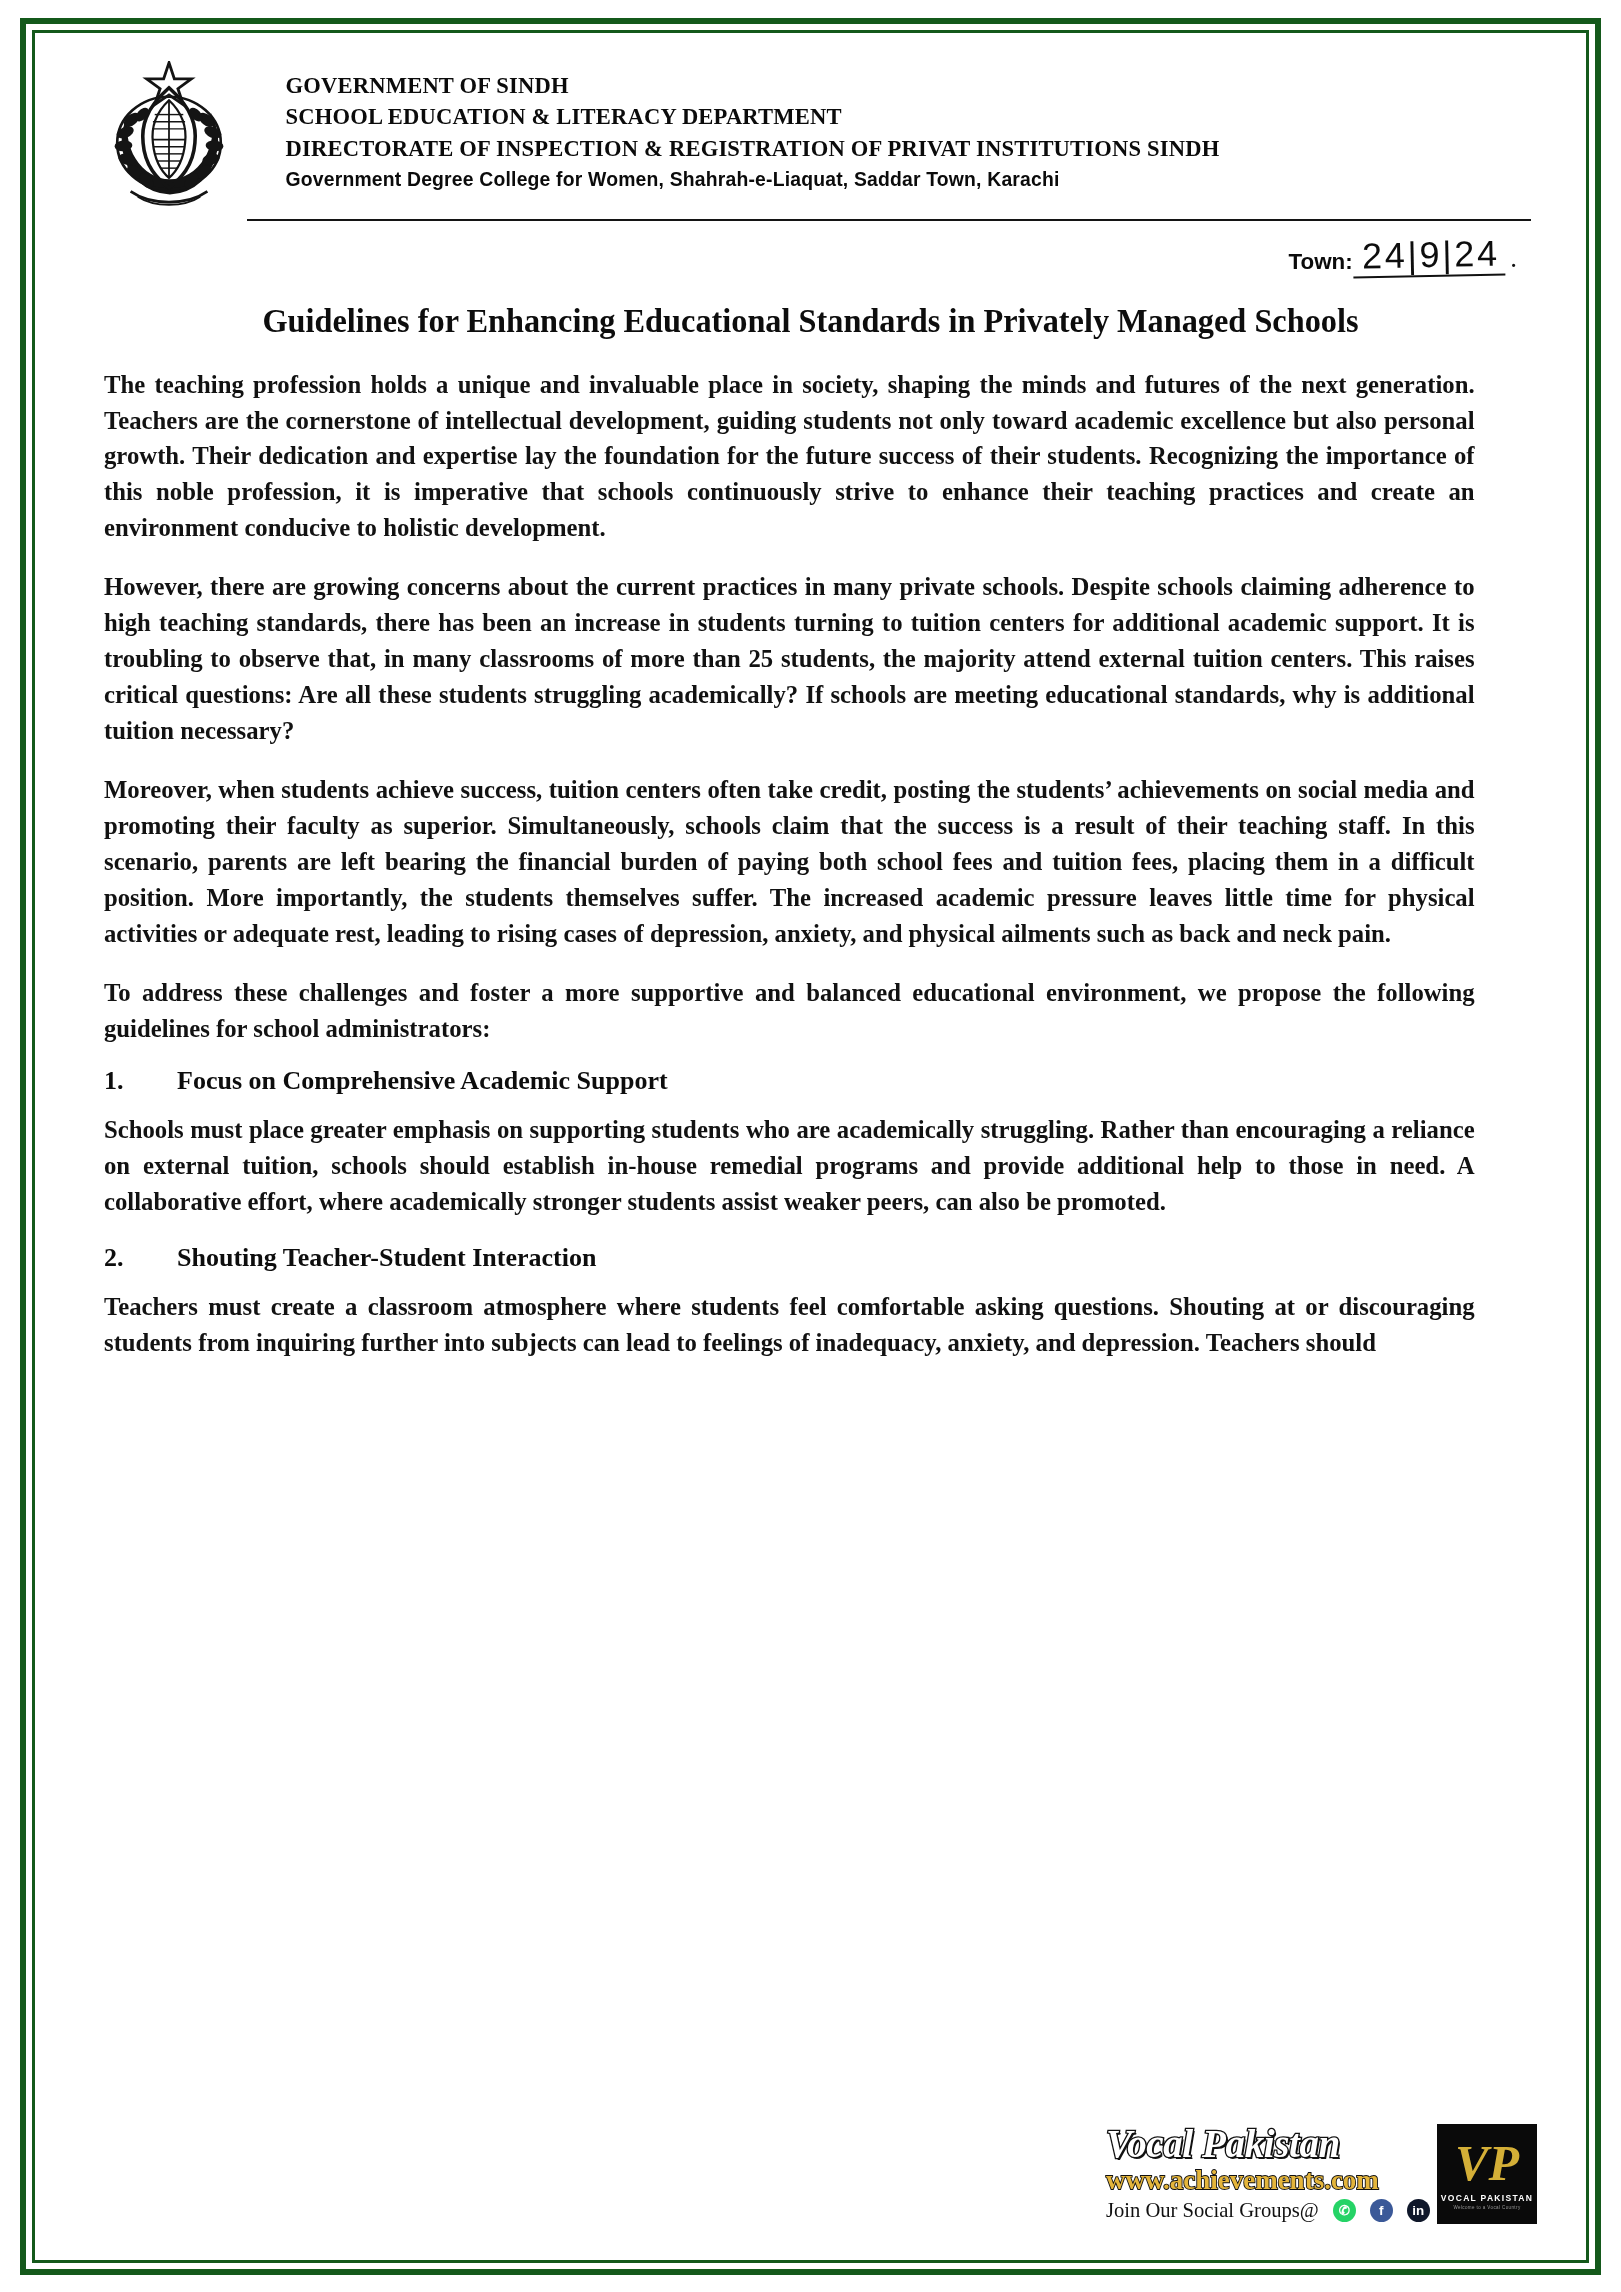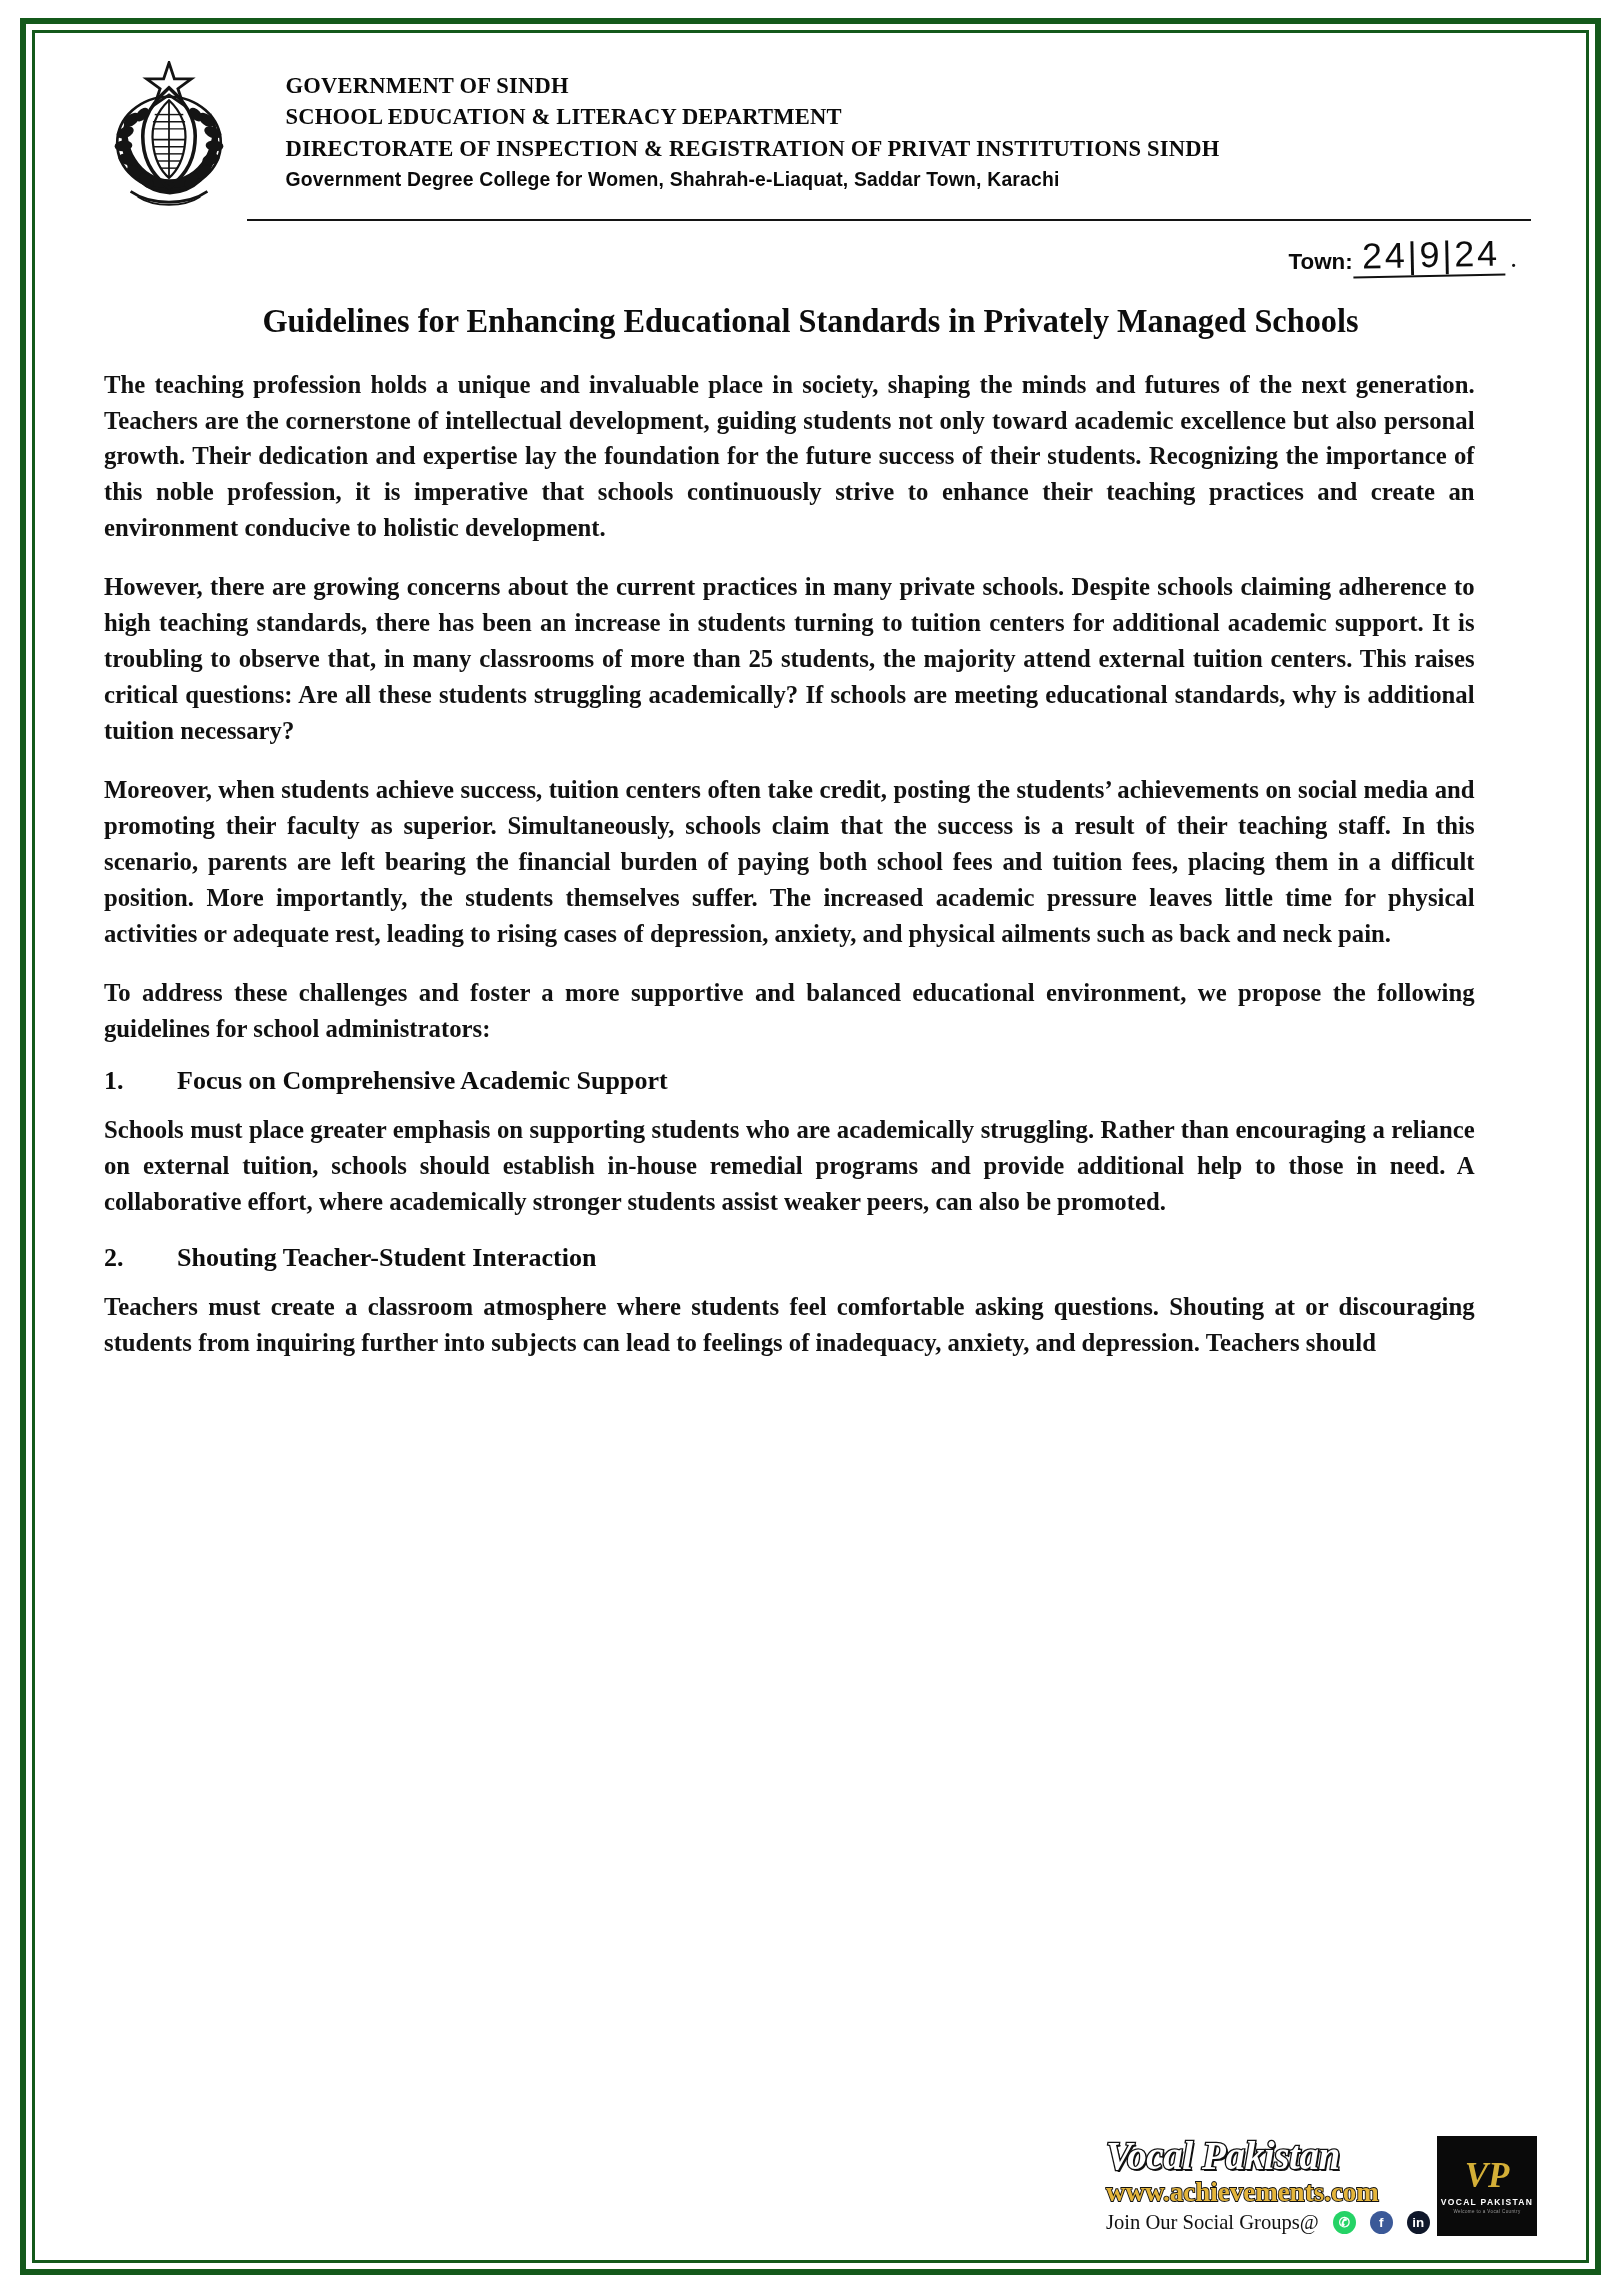--- a/index.html
+++ b/index.html
@@ -172,21 +172,21 @@
   .num-head .num {
     width: 73px;
     flex: 0 0 73px;
   }
   .num-head .htxt { flex: 1 1 auto; }
 
   
   .watermark {
     position: absolute;
     right: 30px;
-    bottom: 10px;
+    bottom: 22px;
     display: flex;
     align-items: flex-end;
     gap: 7.2px;
     margin-top: 29px;
   }
   .wm-left {
     text-align: left;
     padding-bottom: 1.8px;
   }
   .wm-brand {
@@ -245,21 +245,21 @@
     display: flex;
     flex-direction: column;
     align-items: center;
     justify-content: center;
     position: relative;
   }
   .wm-logo-mark {
     font-family: "Liberation Serif", serif;
     font-weight: bold;
     font-style: italic;
-    font-size: 35px;
+    font-size: 50px;
     color: #d4af37;
     line-height: 1;
   }
   .wm-logo-name {
     font-family: "Liberation Sans", sans-serif;
     font-size: 8.5px;
     letter-spacing: 1.3px;
     color: #ffffff;
     font-weight: bold;
     margin-top: 4.5px;

